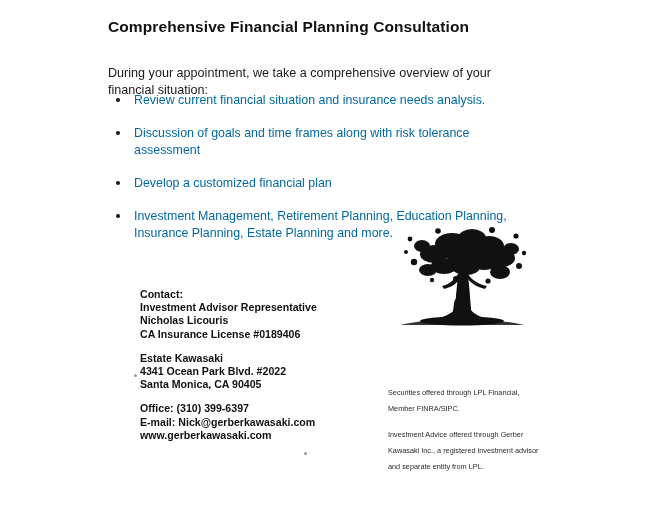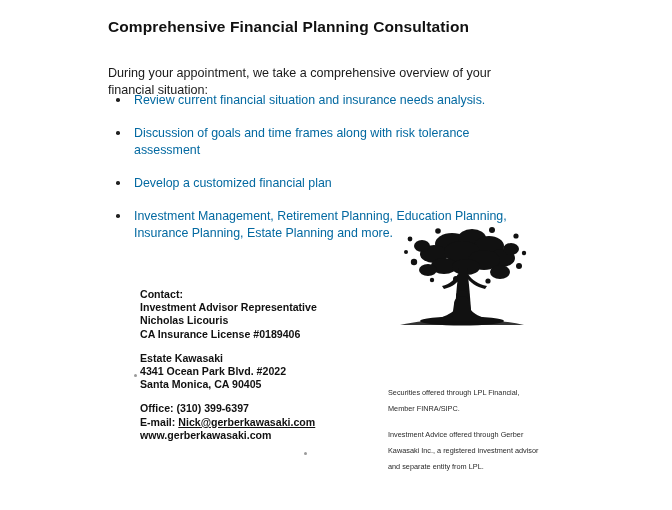--- a/index.html
+++ b/index.html
@@ -76,21 +76,20 @@
     line-height: 13.2px;
     color: #111;
   }
   .contact .group {
     margin-bottom: 11px;
   }
   .contact .group:last-child {
     margin-bottom: 0;
   }
   .contact .email-link {
-    text-decoration: underline;
     color: #111;
   }
   .tree-wrap {
     position: absolute;
     left: 392px;
     top: 222px;
     width: 140px;
     height: 122px;
   }
   .disclosure {

